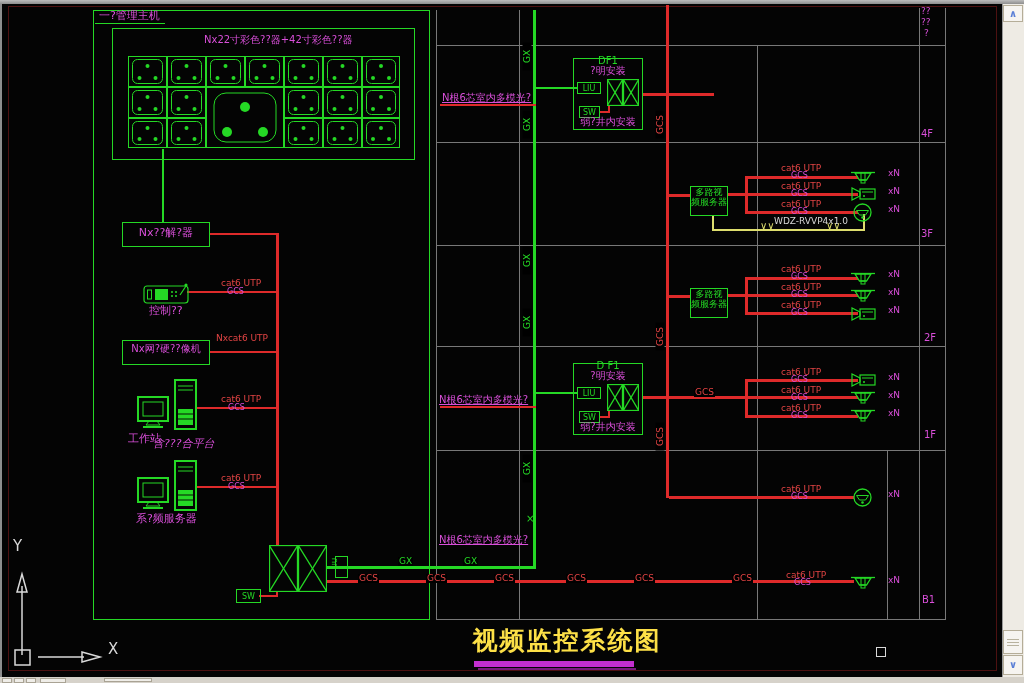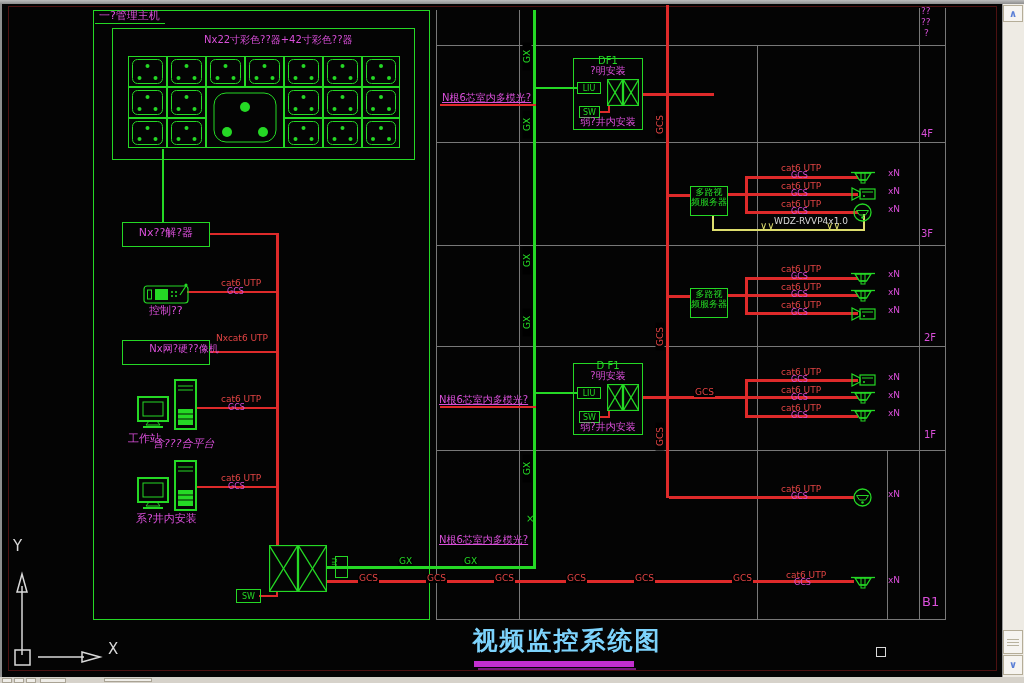--- a/index.html
+++ b/index.html
@@ -365,28 +365,28 @@
     <line x1="15" y1="4" x2="15" y2="11" stroke-width="1"></line>
     <rect x="11" y="11" width="4" height="3" stroke-width="1"></rect>
         </svg></div>
       <div class="abs txt" style="left: 99px; top: 10px; color: rgb(217, 79, 217); font-size: 11px;">一?管理主机</div>
       <div class="abs txt" style="left: 204px; top: 35px; color: rgb(217, 79, 217); font-size: 10px;">Nx22寸彩色??器+42寸彩色??器</div>
       <div class="abs txt" style="left: 126px; top: 227px; color: rgb(217, 79, 217); font-size: 11px; width: 80px; text-align: center;">Nx??解?器</div>
       <div class="abs txt" style="left: 221px; top: 279px; color: rgb(226, 68, 68); font-size: 9px;">cat6 UTP</div>
       <div class="abs txt" style="left: 227px; top: 288px; color: rgb(217, 79, 217); font-size: 8px;">GCS</div>
       <div class="abs txt" style="left: 149px; top: 305px; color: rgb(217, 79, 217); font-size: 11px;">控制??</div>
       <div class="abs txt" style="left: 216px; top: 334px; color: rgb(226, 68, 68); font-size: 9px;">Nxcat6 UTP</div>
-      <div class="abs txt" style="left: 124px; top: 344px; color: rgb(217, 79, 217); font-size: 10px; width: 84px; text-align: center; padding-left: 18px;">Nx网?硬??像机</div>
+      <div class="abs txt" style="left: 124px; top: 344px; color: rgb(217, 79, 217); font-size: 10px; width: 84px; text-align: center;">Nx网?硬??像机</div>
       <div class="abs txt" style="left: 221px; top: 395px; color: rgb(226, 68, 68); font-size: 9px;">cat6 UTP</div>
       <div class="abs txt" style="left: 228px; top: 404px; color: rgb(217, 79, 217); font-size: 8px;">GCS</div>
       <div class="abs txt" style="left: 128px; top: 433px; color: rgb(217, 79, 217); font-size: 11px;">工作站</div>
       <div class="abs txt" style="left: 153px; top: 438px; color: rgb(217, 79, 217); font-size: 11px; font-style: italic;">含???合平台</div>
       <div class="abs txt" style="left: 221px; top: 474px; color: rgb(226, 68, 68); font-size: 9px;">cat6 UTP</div>
       <div class="abs txt" style="left: 228px; top: 483px; color: rgb(217, 79, 217); font-size: 8px;">GCS</div>
-      <div class="abs txt" style="left: 136px; top: 513px; color: rgb(217, 79, 217); font-size: 11px;">系?井内安装</div>
+      <div class="abs txt" style="left: 136px; top: 513px; color: rgb(217, 79, 217); font-size: 11px;">系?频服务器</div>
       <div class="abs txt" style="left: 398px; top: 557px; color: rgb(37, 216, 37); font-size: 9px; background: rgb(0, 0, 0); padding: 0px 1px;">GX</div>
       <div class="abs txt" style="left: 463px; top: 557px; color: rgb(37, 216, 37); font-size: 9px; background: rgb(0, 0, 0); padding: 0px 1px;">GX</div>
       <div class="abs txt" style="left: 439px; top: 535px; color: rgb(217, 79, 217); font-size: 10px; text-decoration: underline;">N根6芯室内多模光?</div>
       <div class="abs txt" style="left: 442px; top: 93px; color: rgb(217, 79, 217); font-size: 10px; text-decoration: underline;">N根6芯室内多模光?</div>
       <div class="abs txt" style="left: 439px; top: 395px; color: rgb(217, 79, 217); font-size: 10px; text-decoration: underline;">N根6芯室内多模光?</div>
       <div class="abs txt" style="left: 358px; top: 574px; color: rgb(226, 68, 68); font-size: 9px; background: rgb(0, 0, 0); padding: 0px 1px;">GCS</div>
       <div class="abs txt" style="left: 426px; top: 574px; color: rgb(226, 68, 68); font-size: 9px; background: rgb(0, 0, 0); padding: 0px 1px;">GCS</div>
       <div class="abs txt" style="left: 494px; top: 574px; color: rgb(226, 68, 68); font-size: 9px; background: rgb(0, 0, 0); padding: 0px 1px;">GCS</div>
       <div class="abs txt" style="left: 566px; top: 574px; color: rgb(226, 68, 68); font-size: 9px; background: rgb(0, 0, 0); padding: 0px 1px;">GCS</div>
       <div class="abs txt" style="left: 634px; top: 574px; color: rgb(226, 68, 68); font-size: 9px; background: rgb(0, 0, 0); padding: 0px 1px;">GCS</div>
@@ -446,22 +446,22 @@
       <div class="abs txt" style="left: 786px; top: 571px; color: rgb(226, 68, 68); font-size: 9px;">cat6 UTP</div>
       <div class="abs txt" style="left: 794px; top: 579px; color: rgb(217, 79, 217); font-size: 8px;">GCS</div>
       <div class="abs txt" style="left: 888px; top: 576px; color: rgb(217, 79, 217); font-size: 9px;">xN</div>
       <div class="abs txt" style="left: 921px; top: 7px; color: rgb(217, 79, 217); font-size: 9px;">??</div>
       <div class="abs txt" style="left: 921px; top: 18px; color: rgb(217, 79, 217); font-size: 9px;">??</div>
       <div class="abs txt" style="left: 924px; top: 29px; color: rgb(217, 79, 217); font-size: 9px;">?</div>
       <div class="abs txt" style="left: 921px; top: 129px; color: rgb(217, 79, 217); font-size: 10px;">4F</div>
       <div class="abs txt" style="left: 921px; top: 229px; color: rgb(217, 79, 217); font-size: 10px;">3F</div>
       <div class="abs txt" style="left: 924px; top: 333px; color: rgb(217, 79, 217); font-size: 10px;">2F</div>
       <div class="abs txt" style="left: 924px; top: 430px; color: rgb(217, 79, 217); font-size: 10px;">1F</div>
-      <div class="abs txt" style="left: 922px; top: 595px; color: rgb(217, 79, 217); font-size: 13px; text-align: center;">B1</div>
-      <div class="abs txt" style="left: 437px; top: 628px; color: #7dd3fc; font-size: 25px; width: 260px; text-align: center; font-weight: bold; letter-spacing: 2px;">视频监控系统图</div>
+      <div class="abs txt" style="left: 922px; top: 595px; color: rgb(217, 79, 217); font-size: 10px; text-align: center;">B1</div>
+      <div class="abs txt" style="left: 437px; top: 628px; color: #fde047; font-size: 25px; width: 260px; text-align: center; font-weight: bold; letter-spacing: 2px;">视频监控系统图</div>
       <div class="abs txt" style="left: 13px; top: 539px; color: rgb(217, 217, 217); font-size: 15px;">Y</div>
       <div class="abs txt" style="left: 108px; top: 642px; color: rgb(217, 217, 217); font-size: 15px;">X</div>
       <div class="abs txt" style="left: 526px; top: 514px; color: rgb(37, 216, 37); font-size: 10px;">×</div>
       <div class="abs txt" style="left: 322px; top: 560px; color: rgb(37, 216, 37); font-size: 7px; width: 26px; text-align: center; transform: rotate(-90deg);">LIU</div>
     </div>
 
   <div class="abs" style="left:8px;top:536px;">
     <svg width="112" height="134" fill="none" stroke="#d9d9d9" stroke-width="1.5">
       <line x1="14" y1="119" x2="14" y2="50"></line>
       <polygon points="14,38 9,56 19,56"></polygon>

